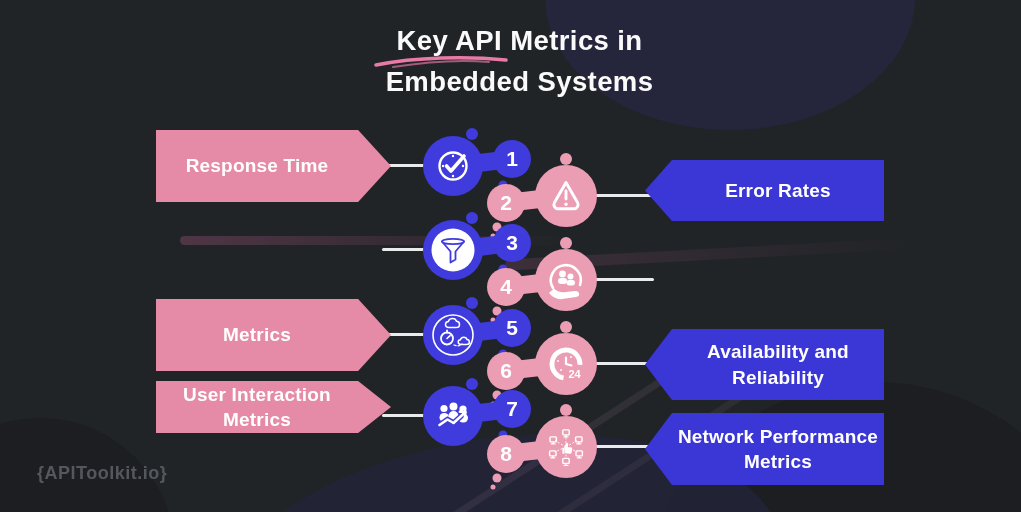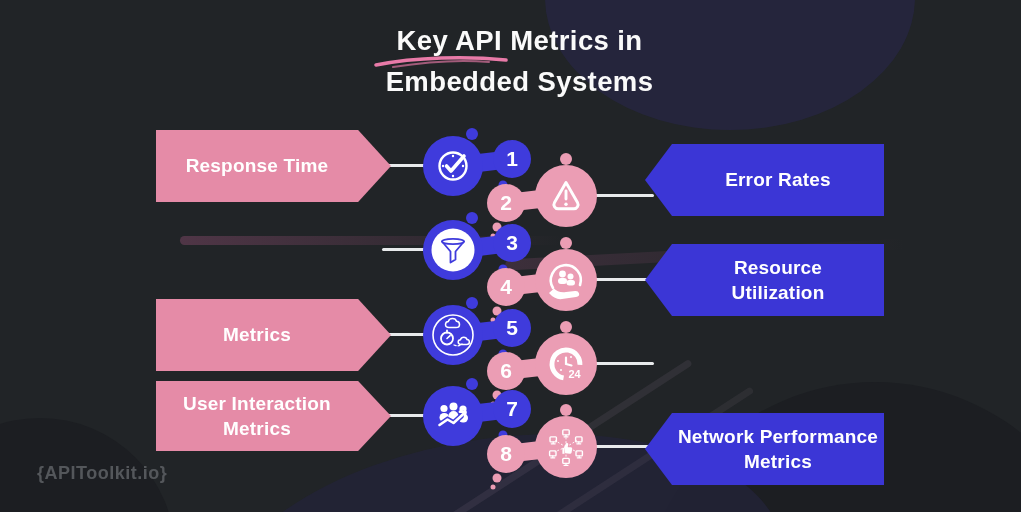--- a/index.html
+++ b/index.html
@@ -89,25 +89,25 @@
   <div class="cline" style="left:382px;top:164px;width:76px"></div>
   <div class="cline" style="left:564px;top:194px;width:90px"></div>
   <div class="cline" style="left:382px;top:248px;width:76px"></div>
   <div class="cline" style="left:564px;top:278px;width:90px"></div>
   <div class="cline" style="left:382px;top:333px;width:76px"></div>
   <div class="cline" style="left:564px;top:362px;width:90px"></div>
   <div class="cline" style="left:382px;top:414px;width:76px"></div>
   <div class="cline" style="left:564px;top:445px;width:90px"></div>
 
   <div class="label pink" style="left:156px;top:130px;height:72px">Response Time</div>
-  <div class="label blue" style="left:645px;top:144px;height:72px">Error Rates</div>
-  <div class="label blue" style="left:645px;top:244px;height:72px">Resource
-Utilization</div>
+  <div class="label blue" style="left:645px;top:160px;height:61px">Error Rates</div>
   <div class="label pink" style="left:156px;top:299px;height:72px">Metrics</div>
-  <div class="label pink" style="left:156px;top:381px;height:70px">User Interaction
+  <div class="label blue" style="left:645px;top:329px;height:71px">Availability and
+Reliability</div>
+  <div class="label pink" style="left:156px;top:381px;height:52px">User Interaction
 Metrics</div>
   <div class="label blue" style="left:645px;top:413px;height:72px">Network Performance
 Metrics</div>
 
   <svg class="blob" style="left:405px;top:117px" width="135" height="98">
     <circle class="fill-blue" cx="67" cy="17" r="6"></circle>
     <circle class="fill-blue" cx="98" cy="68" r="4.5"></circle>
     <circle class="fill-blue" cx="94" cy="78" r="2.5"></circle>
     <line class="stroke-blue" x1="48" y1="49" x2="107" y2="42" stroke-width="18" stroke-linecap="round"></line>
     <circle class="fill-blue" cx="48" cy="49" r="30"></circle>

